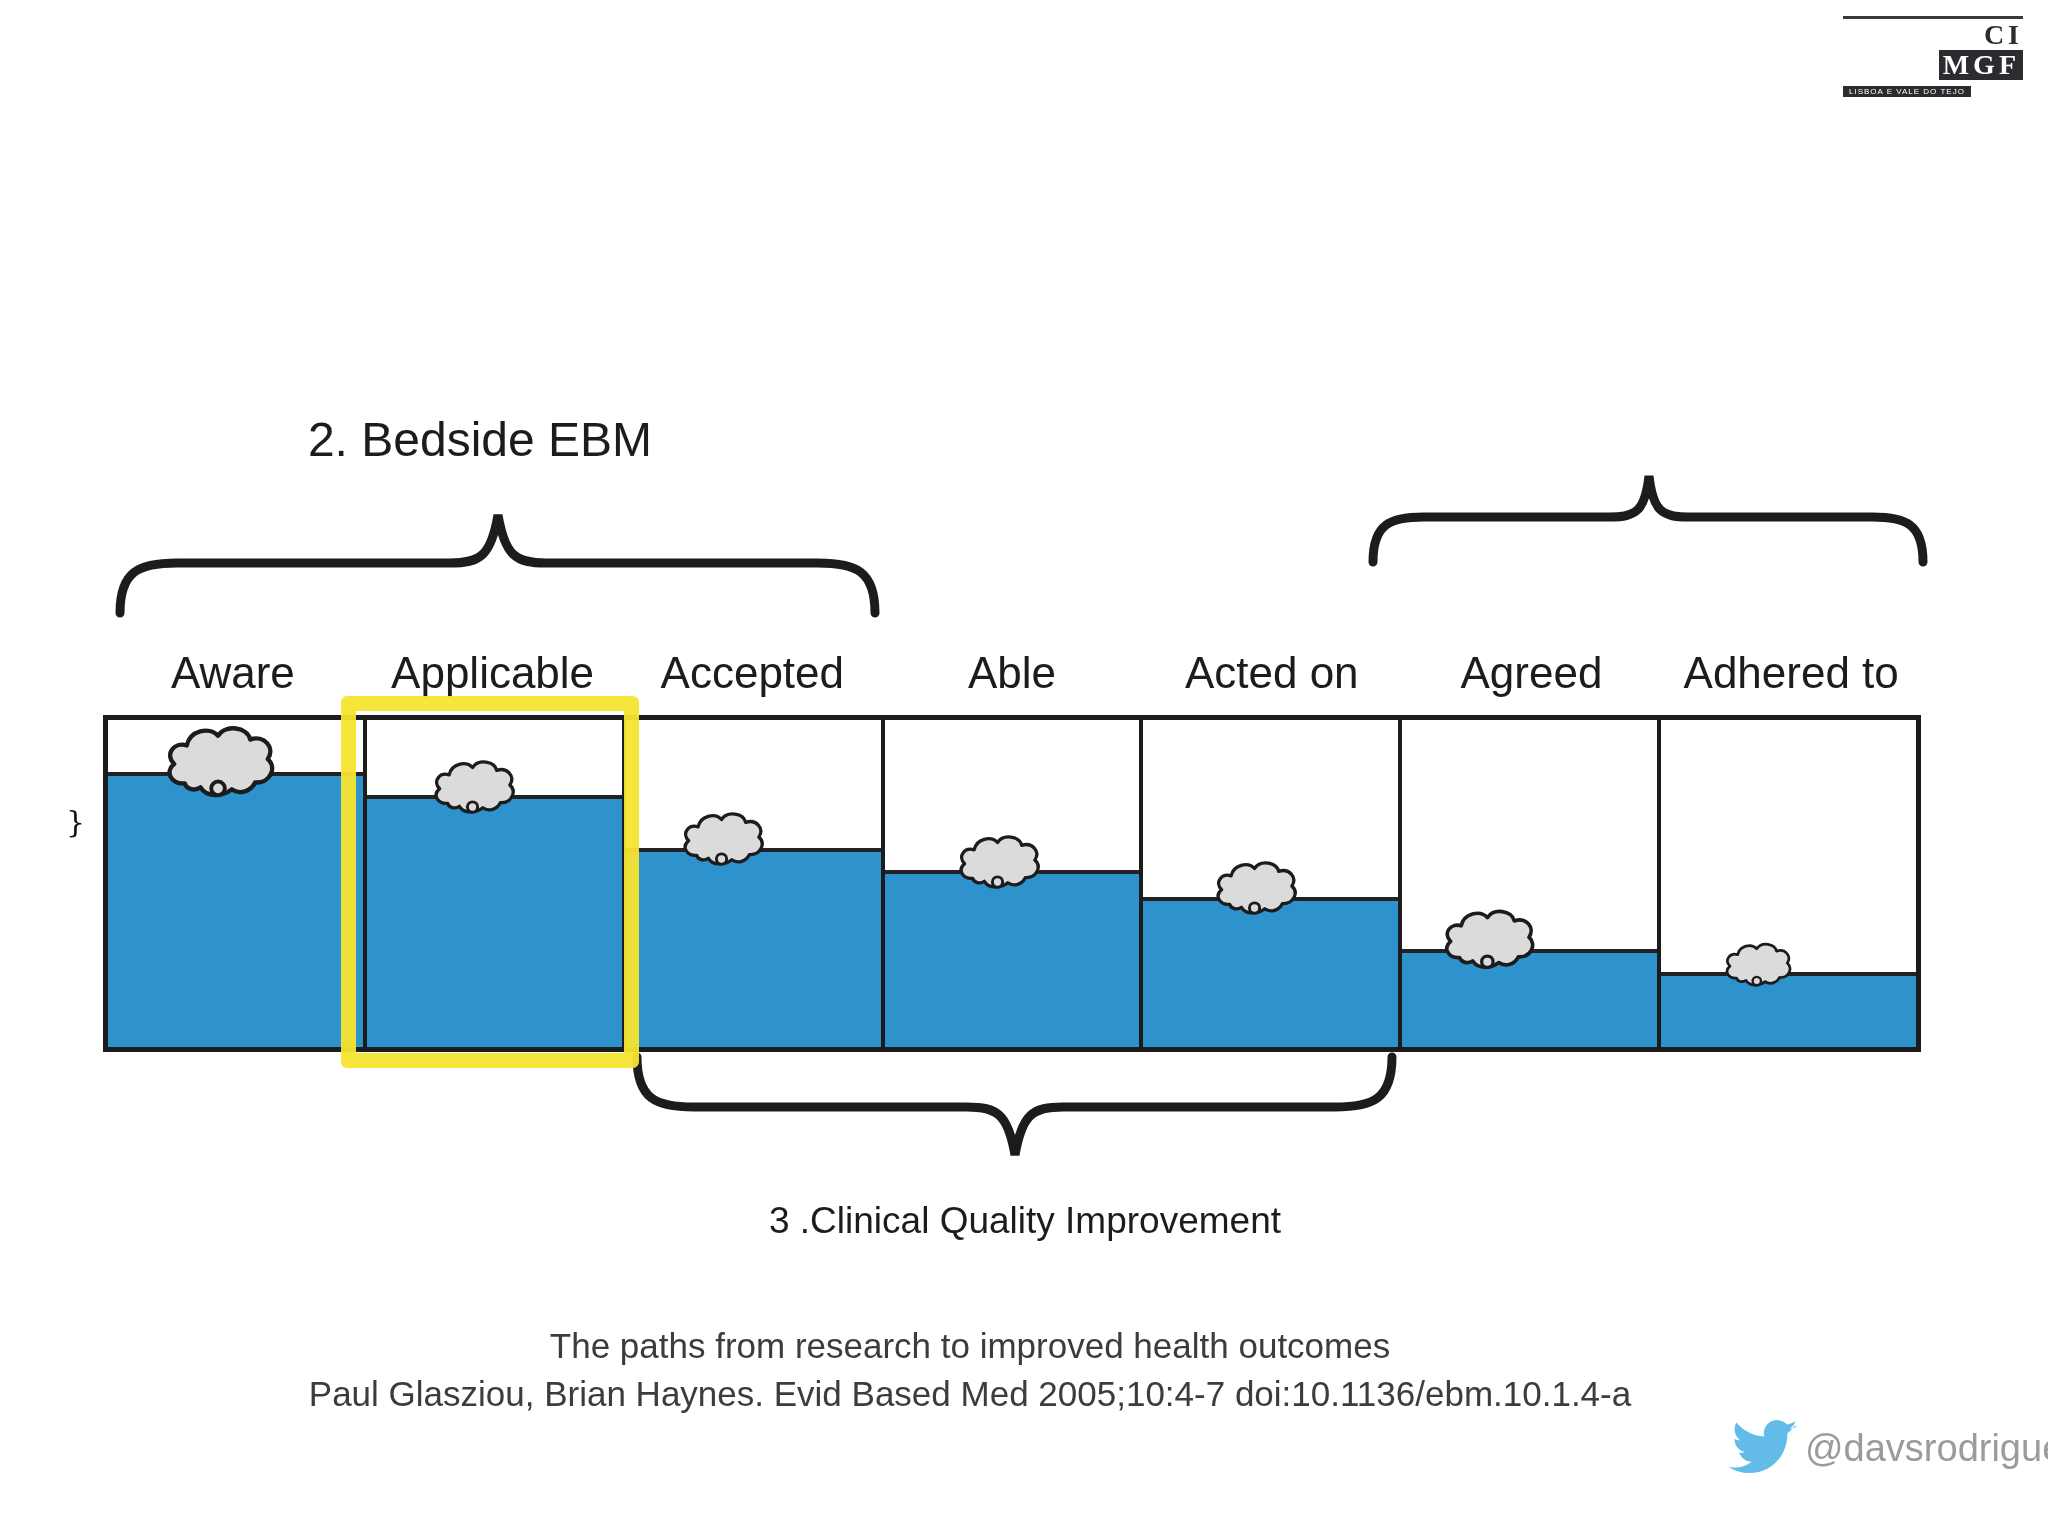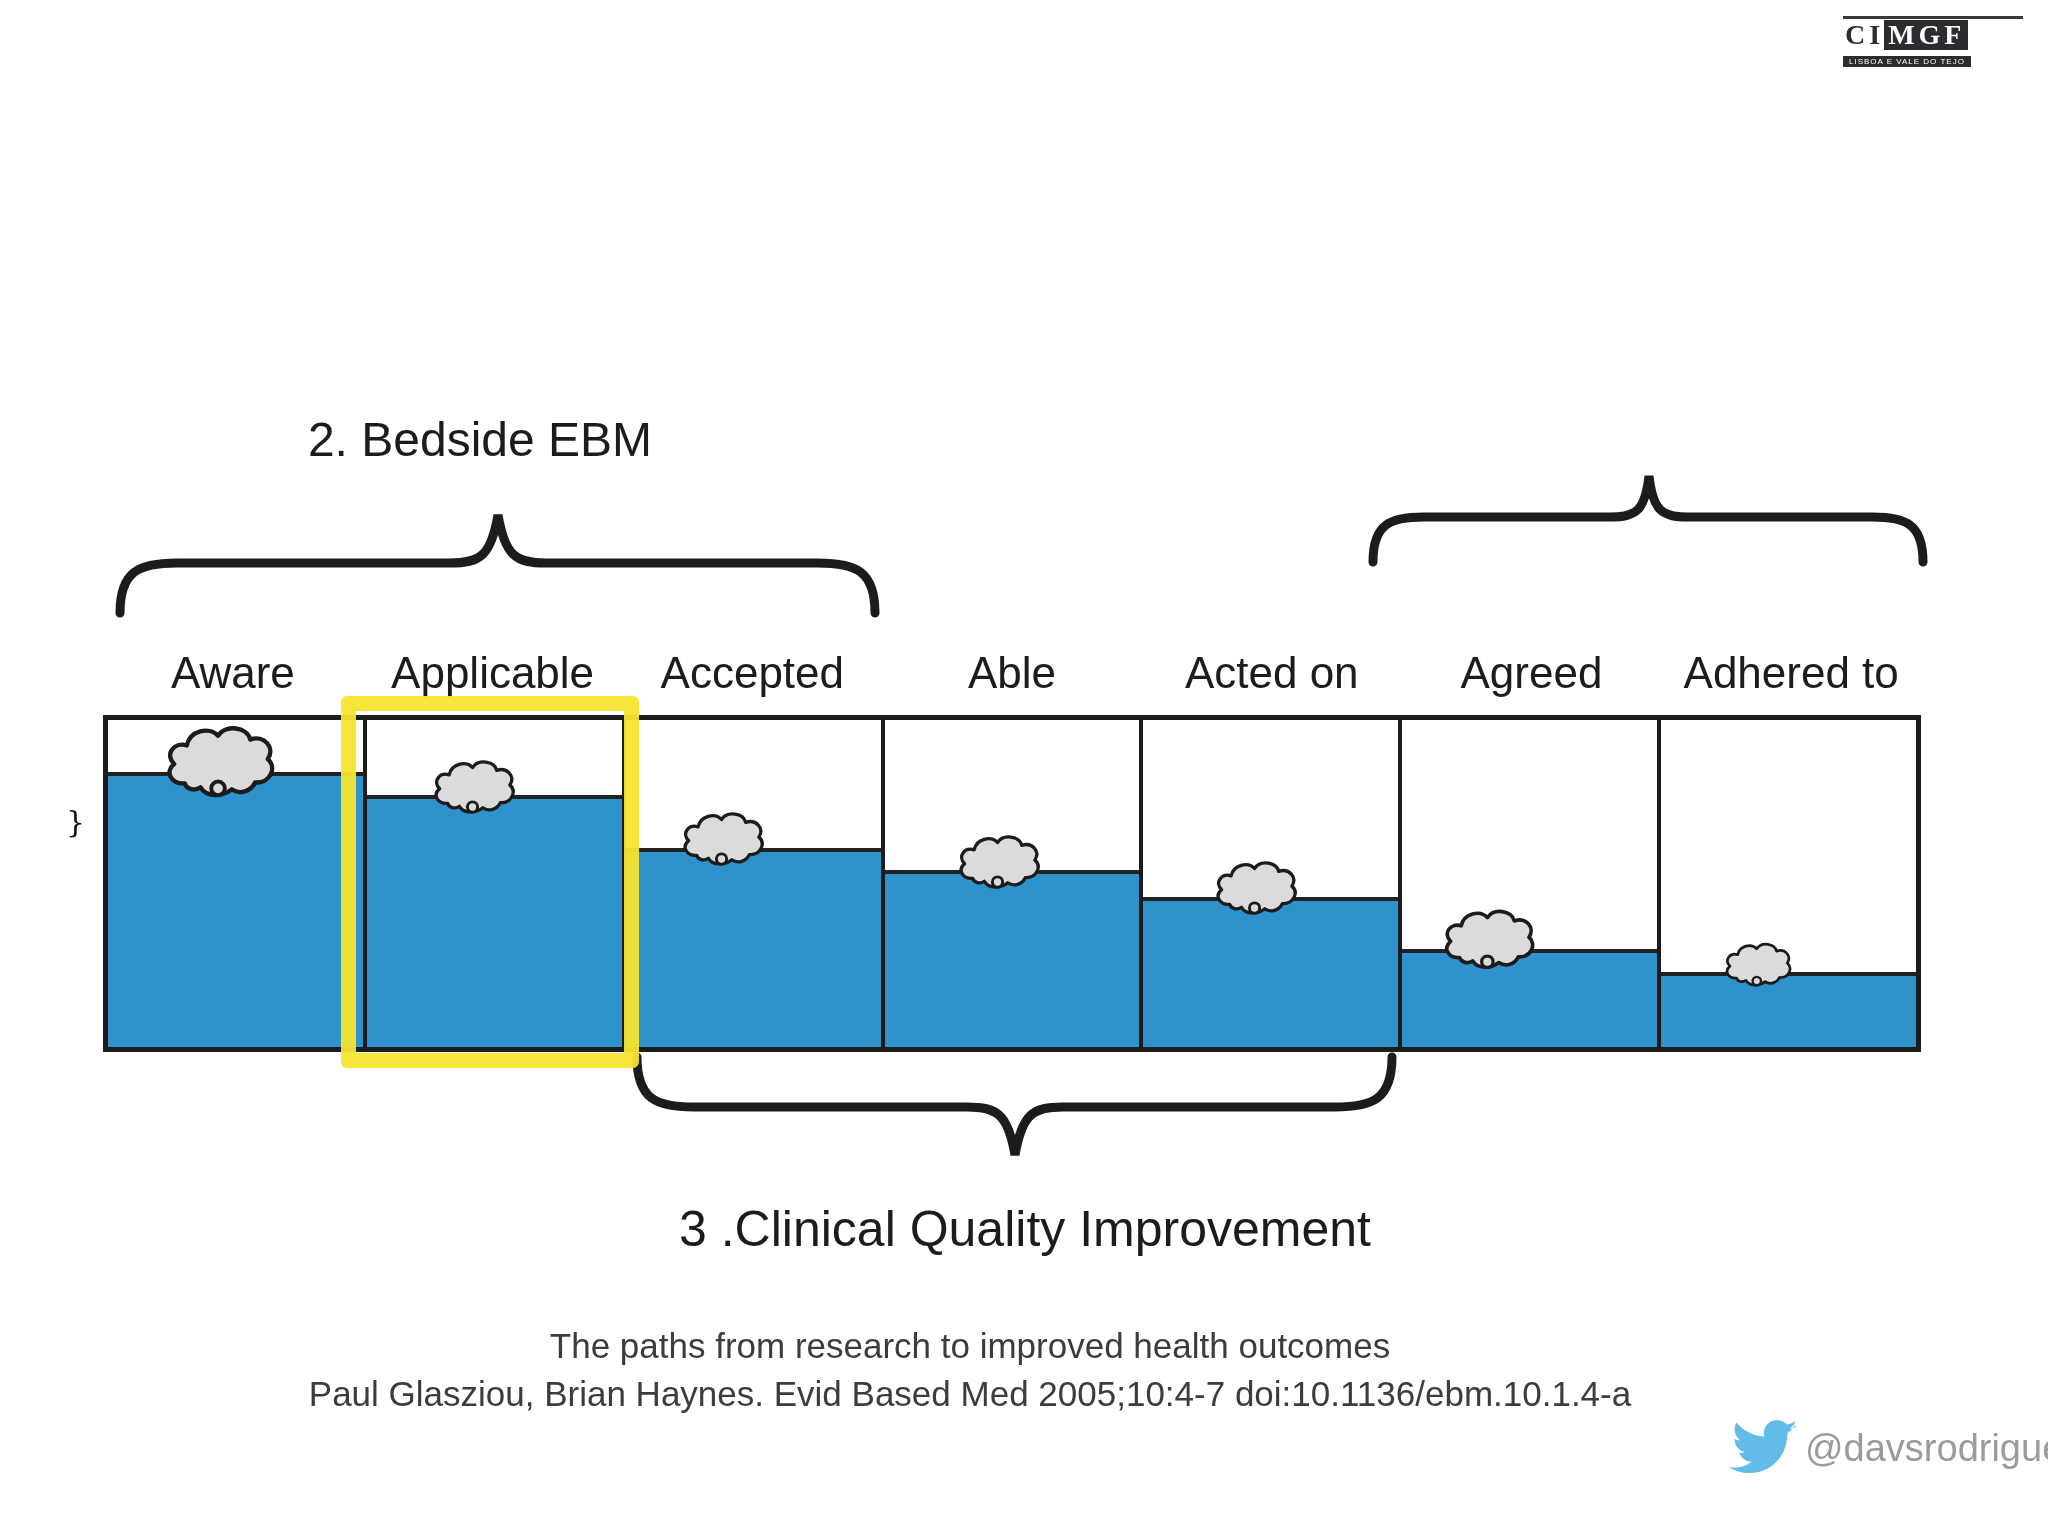--- a/index.html
+++ b/index.html
@@ -2,31 +2,31 @@
 <html><head>
 <meta charset="utf-8">
 <style>
   html,body{margin:0;padding:0;background:#fff;}
   #canvas{position:relative;width:2048px;height:1536px;background:#ffffff;overflow:hidden;
           font-family:"Liberation Sans",sans-serif;color:#1c1c1c;}
 
   
   .logo{position:absolute;left:1843px;top:16px;width:180px;border-top:3px solid #3a3a3a;padding-top:1px;}
   .logo-row{display:flex;align-items:flex-end;font-family:"Liberation Serif",serif;
-            font-size:28px;font-weight:700;letter-spacing:4px;line-height:30px;}
+            font-size:28px;font-weight:700;letter-spacing:4px;line-height:30px;flex-direction:column;}
   .logo-ci{color:#2b2b30;padding-left:2px;}
   .logo-mgf{background:#2b2b30;color:#fff;padding:0 3px 0 4px;}
   .logo-sub{display:inline-block;background:#2b2b30;color:#fff;font-size:8px;letter-spacing:1px;
             padding:1px 6px;margin-top:0;white-space:nowrap;}
 
   
   .fig-text{position:absolute;text-align:center;color:#1c1c1c;}
   .bedside{left:150px;top:412px;width:660px;font-size:48px;}
   .decision{left:1230px;top:290px;width:800px;font-size:47px;line-height:94px;}
-  .cqi{left:635px;top:1200px;width:780px;font-size:50px;}
+  .cqi{left:635px;top:1200px;width:780px;font-size:37px;}
 
   
   .brace{position:absolute;}
 
   
   .labels-row{position:absolute;left:103px;top:648px;width:1818px;display:flex;}
   .tank-label{flex:1;text-align:center;font-size:44px;white-space:nowrap;color:#1c1c1c;}
 
   
   .chart{position:absolute;left:103px;top:715px;width:1818px;height:337px;

